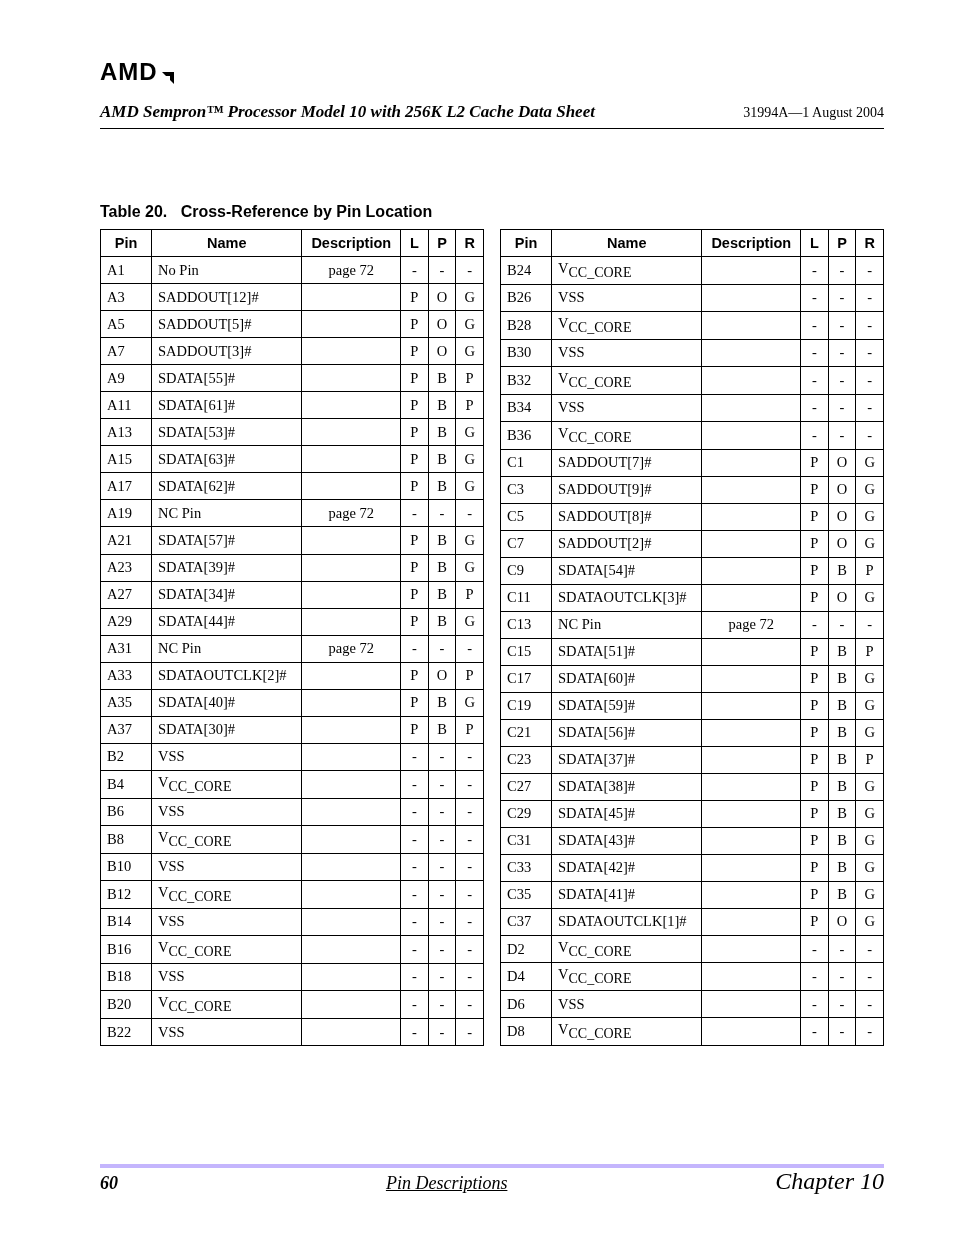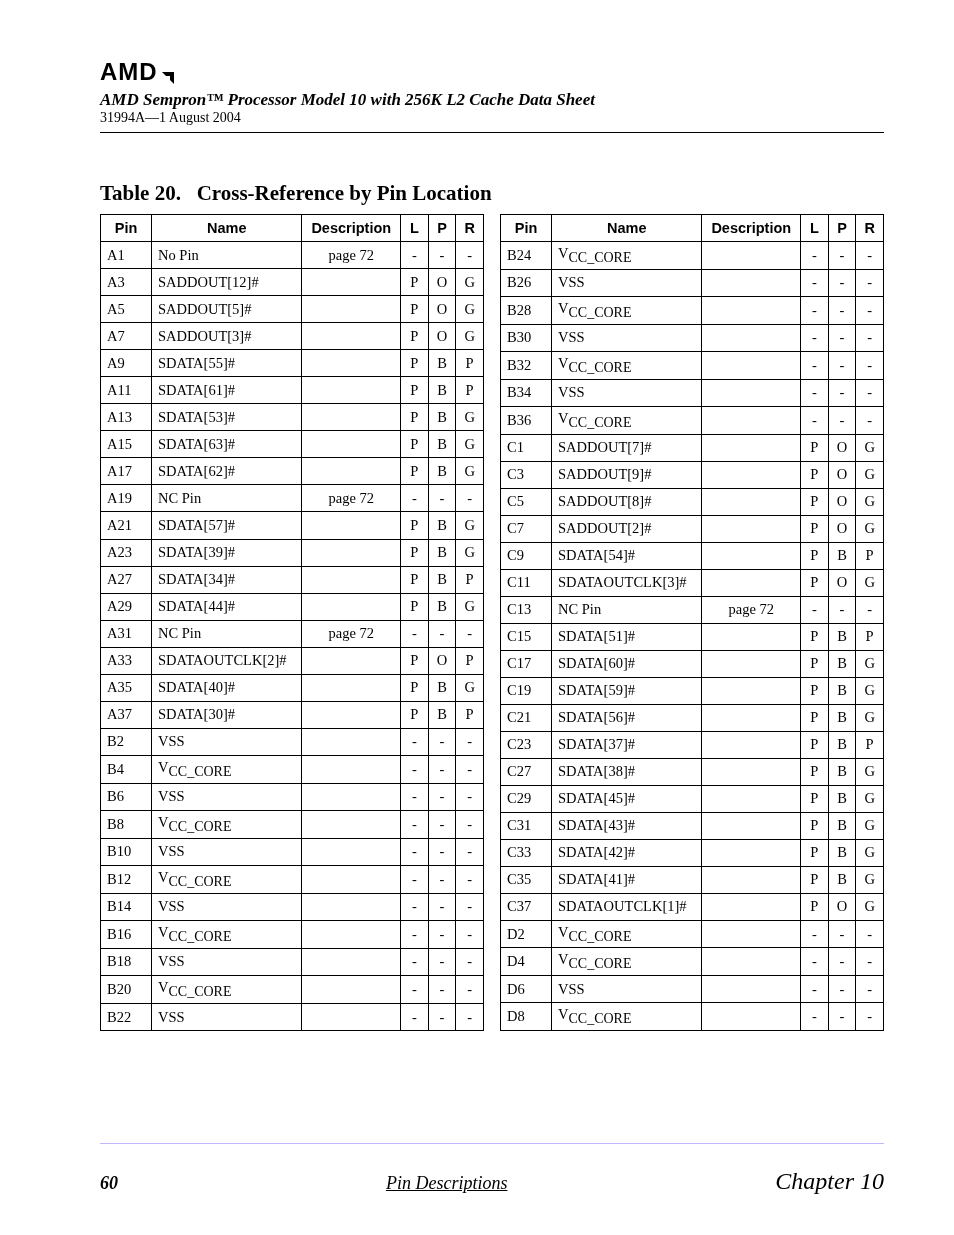--- a/index.html
+++ b/index.html
@@ -29,41 +29,40 @@
   .logo-arrow {
     display: inline-block;
     margin-left: 2px;
     width: 16px;
     height: 16px;
   }
   .header-row {
     display: flex;
     justify-content: space-between;
     align-items: baseline;
-    margin-top: 4px;
-    flex-direction: column;
+    margin-top: 16px;
   }
   .doc-title {
     font-style: italic;
     font-weight: bold;
     font-size: 17px;
   }
   .doc-id {
     font-size: 14px;
   }
   .divider {
     border: none;
     border-top: 1px solid #000;
     margin: 6px 0 0 0;
   }
   .table-caption {
-    font-family: Liberation Serif, serif;
+    font-family: Liberation Sans, sans-serif;
     font-weight: bold;
-    font-size: 21px;
-    margin-top: 48px;
+    font-size: 16px;
+    margin-top: 74px;
     margin-bottom: 8px;
   }
   .tables-row {
     display: flex;
     gap: 16px;
   }
   table {
     border-collapse: collapse;
     width: 50%;
     font-family: "Times New Roman", Times, serif;
@@ -89,22 +88,22 @@
   .col-name { width: 140px; }
   .col-desc { width: 90px; text-align:center;margin-top:40px;}
   .col-s { width: 26px; text-align:center;}
   .sub { font-size: 14px; vertical-align: sub; }
   .nm { white-space: nowrap; }
   .spacer-flex { flex: 1 1 auto; }
   .footer {
     display: flex;
     justify-content: space-between;
     align-items: baseline;
-    border-top: 1px solid #c4b5fd;
-    padding-top: 24px;
+    border-top: 4px solid #c4b5fd;
+    padding-top: 0;
     margin-top: 20px;
   }
   .footer .pg {
     font-weight: bold;
     font-style: italic;
     font-size: 18px;
   }
   .footer .mid {
     font-style: italic;
     font-size: 18px;

